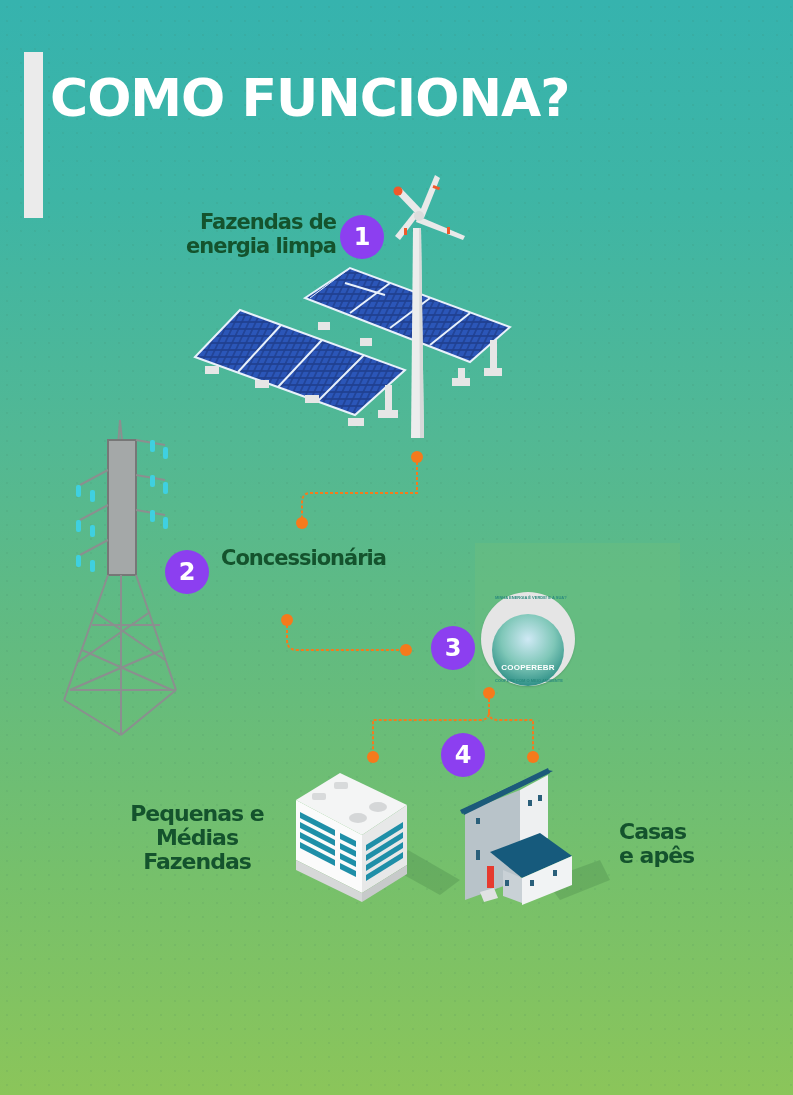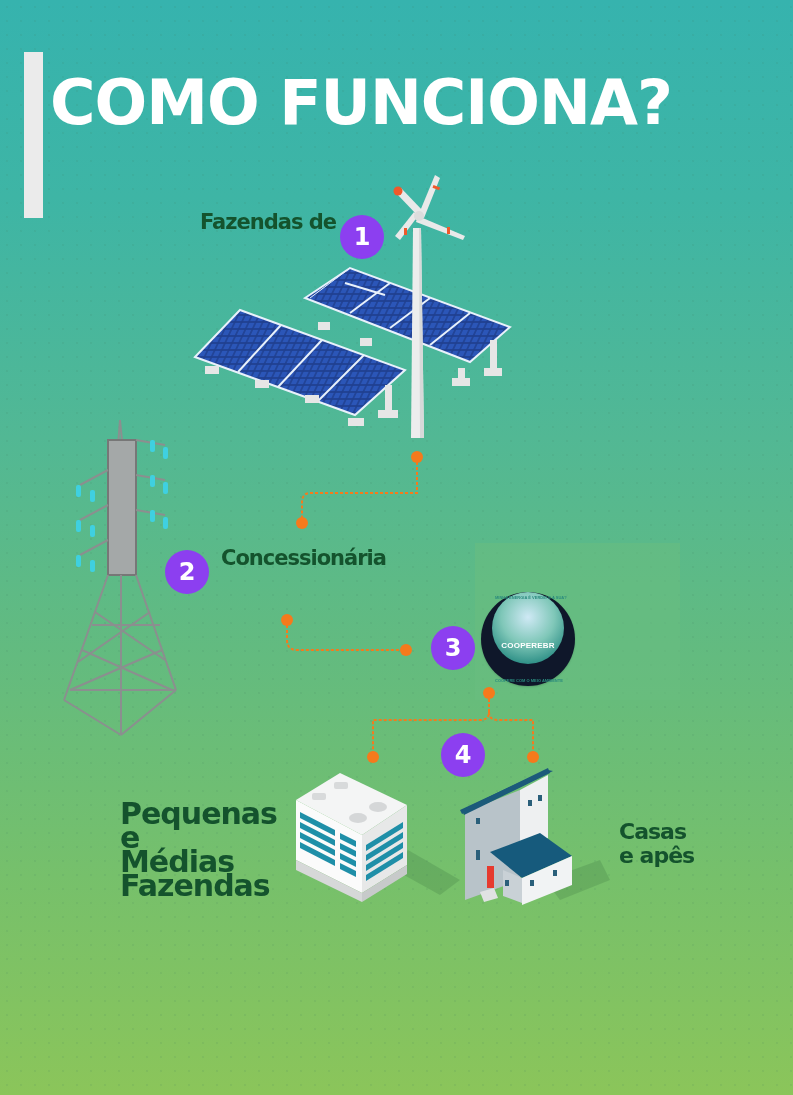--- a/index.html
+++ b/index.html
@@ -14,42 +14,42 @@
       background-size: 14px 14px;
       opacity: 0.6;
     }
     .title-bar {
       position: absolute; left: 24px; top: 52px; width: 19px; height: 166px;
       background: #ebebeb;
     }
     .title {
       position: absolute; left: 50px; top: 72px;
       font-family: "DejaVu Sans", sans-serif; font-weight: 800;
-      font-size: 62px; letter-spacing: -1px; color: #ffffff; line-height: 1;
+      font-size: 52px; letter-spacing: -1px; color: #ffffff; line-height: 1;
     }
     .label {
       position: absolute; color: #14532d; font-weight: 700;
       font-family: "DejaVu Sans", sans-serif; font-size: 21px; line-height: 24px;
       letter-spacing: -1px;
     }
     .num {
       position: absolute; width: 44px; height: 44px; border-radius: 50%;
       background: #8c3ff0; color: #fff; font-weight: 700; font-size: 24px;
       display: flex; align-items: center; justify-content: center;
       font-family: "DejaVu Sans", sans-serif;
     }
     .paste-rect {
       position: absolute; left: 475px; top: 543px; width: 205px; height: 157px;
       background: #6abe80; opacity: 0.55;
     }
     svg { position: absolute; overflow: visible; }
     .badge {
       position: absolute; left: 481px; top: 592px; width: 94px; height: 94px;
-      border-radius: 50%; background: #0f172a; box-shadow: 0 1px 2px rgba(0,0,0,0.15);
-      display: flex; align-items: flex-start; justify-content: center;
+      border-radius: 50%; background: #e5e5e5; box-shadow: 0 1px 2px rgba(0,0,0,0.15);
+      display: flex; align-items: flex-end; justify-content: center;
     }
     .badge-inner {
       width: 72px; height: 72px; border-radius: 50%;
       background: radial-gradient(circle at 50% 35%, #cfe9f5 0%, #7fc7b8 45%, #2d8f86 80%, #1f6f7a 100%);
       position: relative; overflow: hidden;
       display: flex; align-items: flex-end; justify-content: center;
     }
     .badge-name {
       color: #fff; font-size: 8px; font-weight: 700; margin-bottom: 14px; letter-spacing: 0.2px;
     }
@@ -60,20 +60,21 @@
 </head>
 <body>
 
 <div class="dots"></div>
 
 <div class="title-bar"></div>
 <div class="title">COMO FUNCIONA?</div>
 
 <div class="label" style="left:156px; top:210px; text-align:right; width:180px;">
   <div>Fazendas de</div>
+  <div>energia limpa</div>
 </div>
 <div class="num" style="left:340px; top:215px;">1</div>
 
 <svg width="793" height="1095" style="left:0;top:0;">
   <defs>
     <pattern id="cells" width="7" height="7" patternUnits="userSpaceOnUse" patternTransform="skewX(-25)">
       <rect width="7" height="7" fill="#1f3f8f"></rect>
       <rect x="0.8" y="0.8" width="5.4" height="5.4" fill="#2b56b8"></rect>
     </pattern>
   </defs>
@@ -187,21 +188,21 @@
 <svg width="793" height="1095" style="left:0;top:0;">
   <path d="M489,694 L489,712 Q489,720 480,720 L373,720 L373,755" fill="none" stroke="#f57a1c" stroke-width="2" stroke-dasharray="3,2"></path>
   <path d="M489,712 Q489,720 498,720 L533,720 L533,755" fill="none" stroke="#f57a1c" stroke-width="2" stroke-dasharray="3,2"></path>
   <circle cx="489" cy="693" r="6" fill="#f57a1c"></circle>
   <circle cx="373" cy="757" r="6" fill="#f57a1c"></circle>
   <circle cx="533" cy="757" r="6" fill="#f57a1c"></circle>
 </svg>
 
 <div class="num" style="left:441px; top:733px;">4</div>
 
-<div class="label" style="left:120px; top:802px; width:154px; text-align:left; font-size:30px;">
+<div class="label" style="left:120px; top:802px; width:154px; text-align:center; font-size:22px;">
   <div>Pequenas e</div>
   <div>Médias</div>
   <div>Fazendas</div>
 </div>
 
 <svg width="793" height="1095" style="left:0;top:0;">
   <polygon points="408,850 460,880 440,895 395,870" fill="rgba(40,90,50,0.18)"></polygon>
   <polygon points="296,800 340,773 407,805 362,835" fill="#f4f5f5"></polygon>
   <polygon points="296,800 362,835 362,893 296,860" fill="#fbfbfb"></polygon>
   <polygon points="362,835 407,805 407,865 362,893" fill="#e7e8e8"></polygon>

